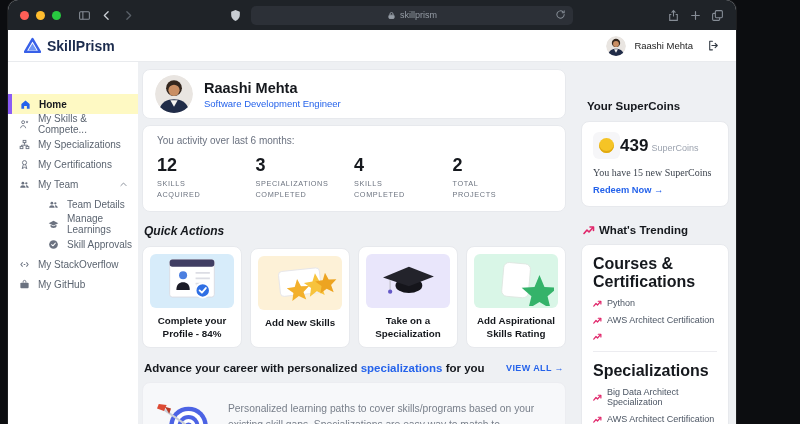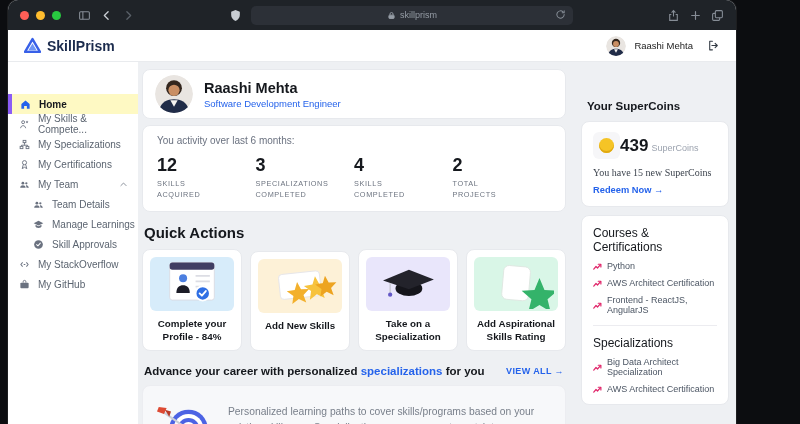--- a/index.html
+++ b/index.html
@@ -45,38 +45,38 @@
   .rightcol { width:160px; flex-shrink:0; padding:0 7px 0 5px; overflow:hidden; }
 
   
   .side-item { display:flex; align-items:center; gap:8px; height:20px; padding-left:11px;
                font-size:10px; color:#5b6470; cursor:pointer; }
   .side-item .sicon { display:inline-flex; color:#6b7280; }
   .side-item .sicon svg { width:11px; height:11px; }
   .side-item.active { background:#fef9c3; border-left:4px solid #8b5cf6; padding-left:8px;
                       color:#16181d; font-weight:bold; }
   .side-item.active .sicon { color:#2563eb; }
-  .side-item.sub { padding-left:25px;text-align:right; }
+  .side-item.sub { padding-left:40px; }
   .side-item .chev { margin-left:auto; margin-right:10px; display:inline-flex; color:#8a919b; }
   .side-item .chev svg { width:9px; height:9px; }
 
   
   .card { background:#fff; border:1px solid #e7e9ed; border-radius:8px; }
 
   .profile-card { height:50px; display:flex; align-items:center; gap:11px; padding:0 12px; margin-top:2px; }
   .p-name { font-size:14.5px; font-weight:bold; color:#15181d; line-height:1.25; }
   .p-role { font-size:9.5px; color:#2563eb; }
 
   .stats-card { margin-top:6px; padding:9px 14px 11px; }
   .stats-title { font-size:10px; color:#6b7280; }
   .stats-row { display:grid; grid-template-columns:repeat(4,1fr); margin-top:9px; }
   .stat-val { font-size:18px; font-weight:bold; color:#15181d; }
   .stat-lbl { font-size:7.3px; color:#6d7480; letter-spacing:.6px; margin-top:3px; line-height:1.45; }
 
-  .sec-head { font-size:15px; font-weight:bold; color:#15181d; }
+  .sec-head { font-size:12px; font-weight:bold; color:#15181d;font-style:italic; }
   .qa-head { margin:12px 0 0 2px; }
   .qa-row { display:flex; gap:8px; margin-top:8px;align-items:flex-end; }
   .qa-card { flex:1; padding:7px 7px 6px; cursor:pointer; }
   .qa-art { height:54px; border-radius:6px; display:flex; align-items:center; justify-content:center; }
   .qa-art svg { width:76px; height:50px; }
   .qa-label { font-size:9.8px; font-weight:bold; color:#15181d; text-align:center; margin-top:7px; line-height:1.3; min-height:24px; }
 
   .adv-row { display:flex; align-items:center; margin:14px 2px 0; }
   .adv-head { font-size:11.5px; font-weight:bold; color:#15181d; }
   .adv-head .hl { color:#2563eb; }
@@ -95,21 +95,21 @@
   .sc-top { display:flex; align-items:center; }
   .coinbox { width:27px; height:27px; border-radius:6px; background:#f6f6f8; display:flex; align-items:center; justify-content:center; }
   .coin { width:15px; height:15px; border-radius:50%; background:#f5c426; box-shadow:inset 0 -2px 0 #e0a912; }
   .sc-count { font-size:17px; font-weight:bold; color:#15181d; }
   .sc-unit { font-size:9px; color:#9ca3af; margin-left:3px; }
   .sc-msg { font-size:10px; color:#3c434d; margin-top:8px;font-family:Liberation Serif, serif; }
   .sc-redeem { font-size:9.3px; font-weight:bold; color:#2563eb; margin-top:7px; cursor:pointer; }
 
   .tr-head { margin:17px 0 0 2px; }
   .tr-card { margin-top:8px; padding:10px 11px; }
-  .tr-sec { font-size:12px; font-weight:normal; color:#15181d; }
+  .tr-sec { font-size:16px; font-weight:bold; color:#15181d; }
   .tr-item { display:flex; align-items:center; gap:5px; margin-top:7px; font-size:9px; color:#4b5563; cursor:pointer; }
   .tr-item .ticon { display:inline-flex; color:#e0266a; flex-shrink:0; }
   .tr-item .ticon svg { width:9px; height:9px; }
   .tr-div { border-top:1px solid #ececf0; margin:10px 0; }
 </style>
 </head>
 <body>
 
 <svg width="0" height="0" style="position:absolute">
   <defs>
@@ -434,20 +434,28 @@
         <div class="sc-top">
           <span class="coinbox">
               <span class="coin"></span>
             </span>
           <div><span class="sc-count">439</span><span class="sc-unit">SuperCoins</span></div>
         </div>
         <div class="sc-msg">You have 15 new SuperCoins</div>
         <div class="sc-redeem">Redeem Now →</div>
       </div>
 
+      <div class="rc-head tr-head">
+        <span class="ticon">
+            <svg>
+              <use href="#trend"></use>
+            </svg>
+          </span>
+        <span>What's Trending</span>
+      </div>
       <div class="card tr-card">
         <div class="tr-sec">Courses &amp; Certifications</div>
         <div class="tr-item">
             <span class="ticon">
               <svg>
                 <use href="#trend"></use>
               </svg>
             </span>
             <span>Python</span>
           </div>
@@ -458,21 +466,20 @@
               </svg>
             </span>
             <span>AWS Architect Certification</span>
           </div>
         <div class="tr-item">
             <span class="ticon">
               <svg>
                 <use href="#trend"></use>
               </svg>
             </span>
-            <span>Frontend - ReactJS, AngularJS</span>
           </div>
         <div class="tr-div"></div>
         <div class="tr-sec">Specializations</div>
         <div class="tr-item">
             <span class="ticon">
               <svg>
                 <use href="#trend"></use>
               </svg>
             </span>
             <span>Big Data Architect Specialization</span>

